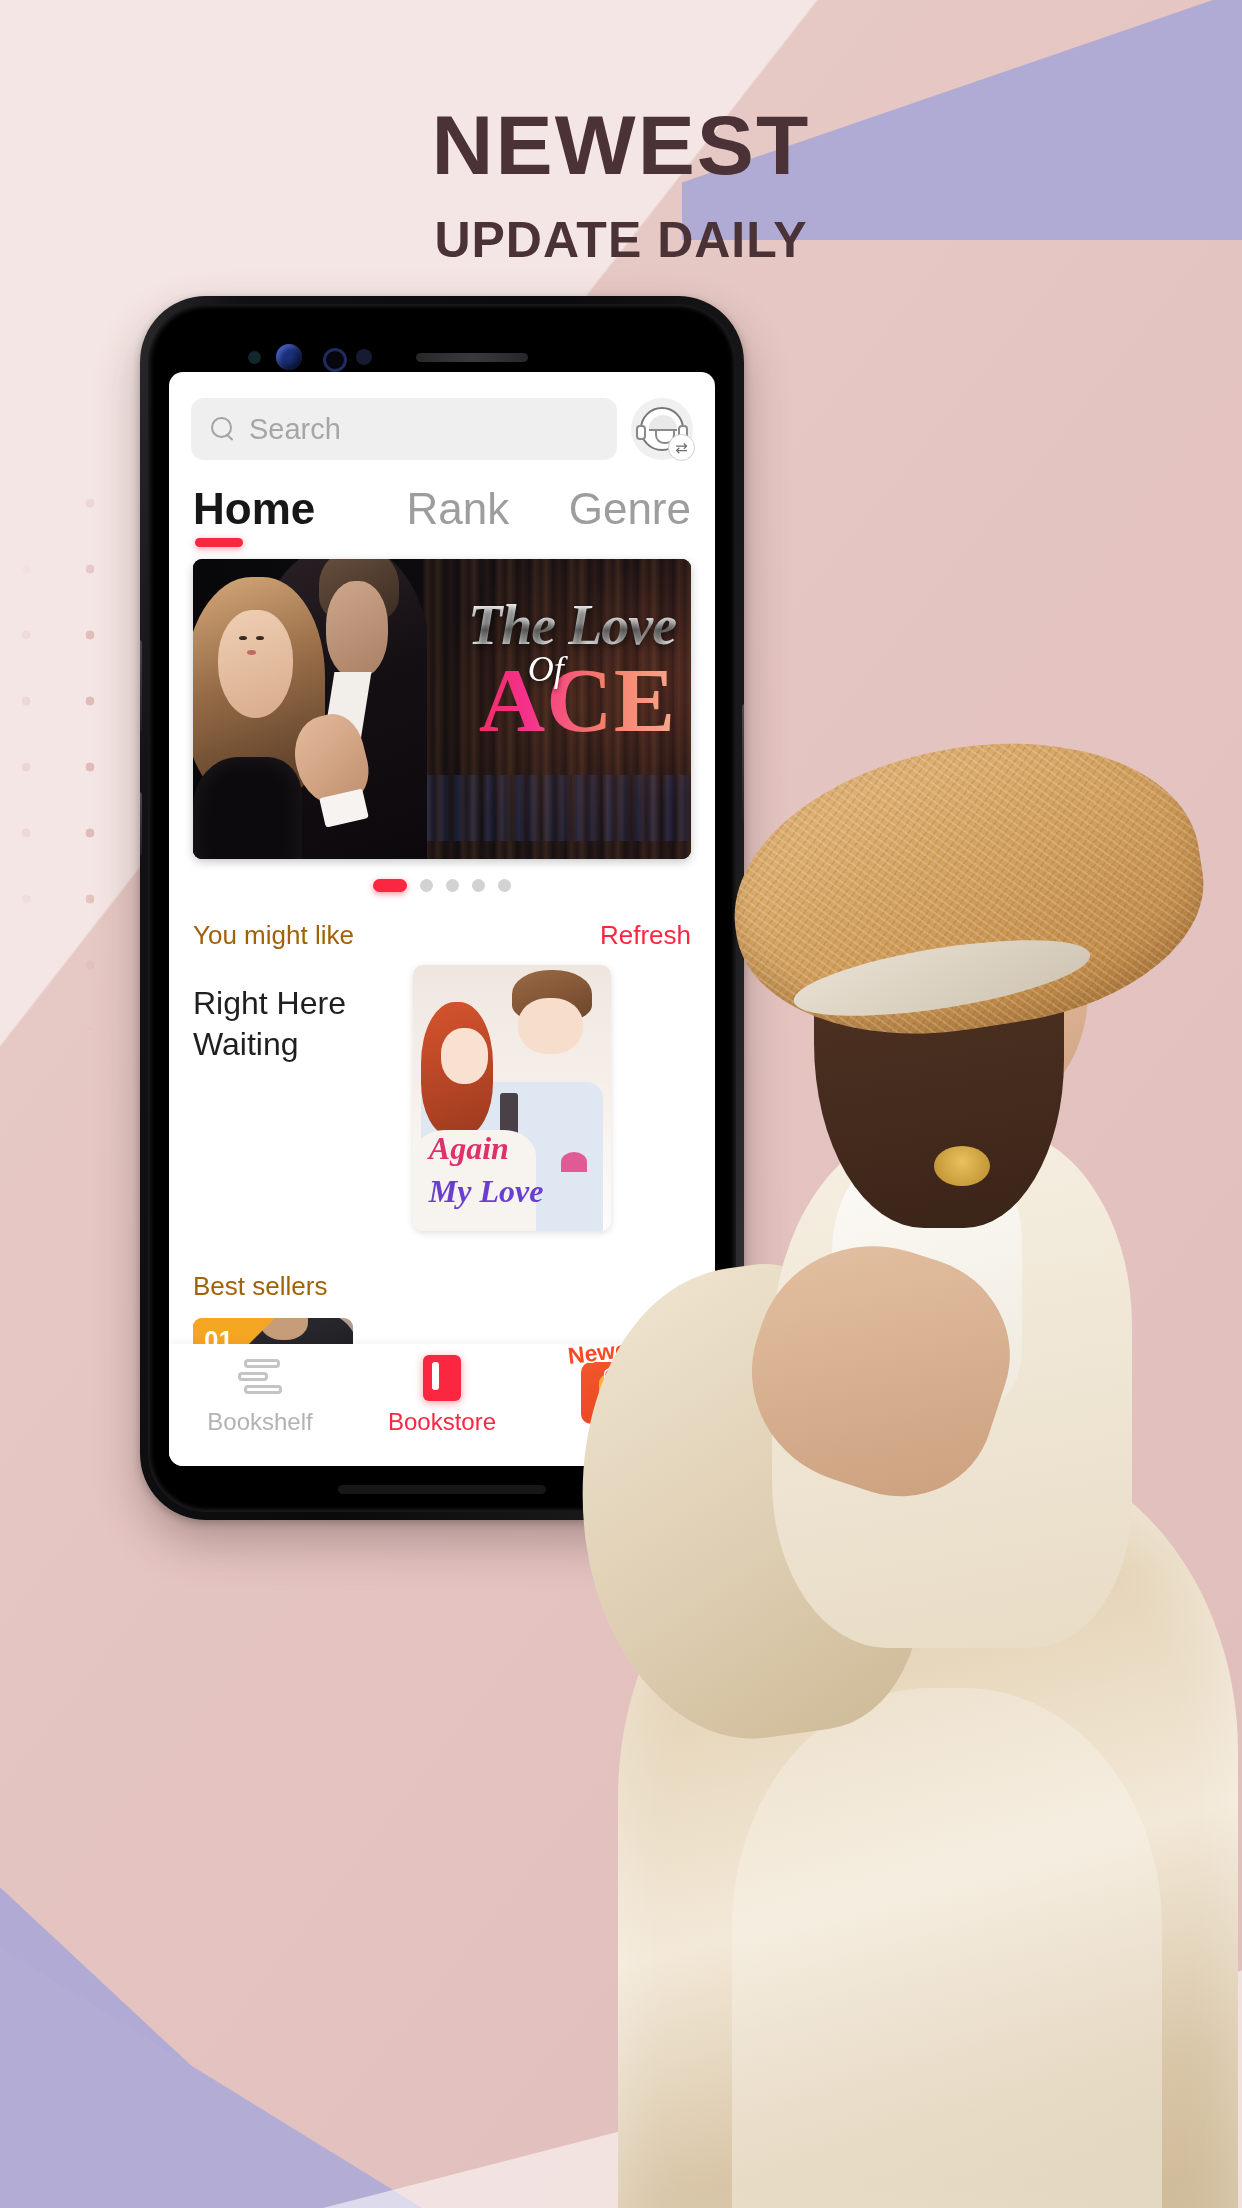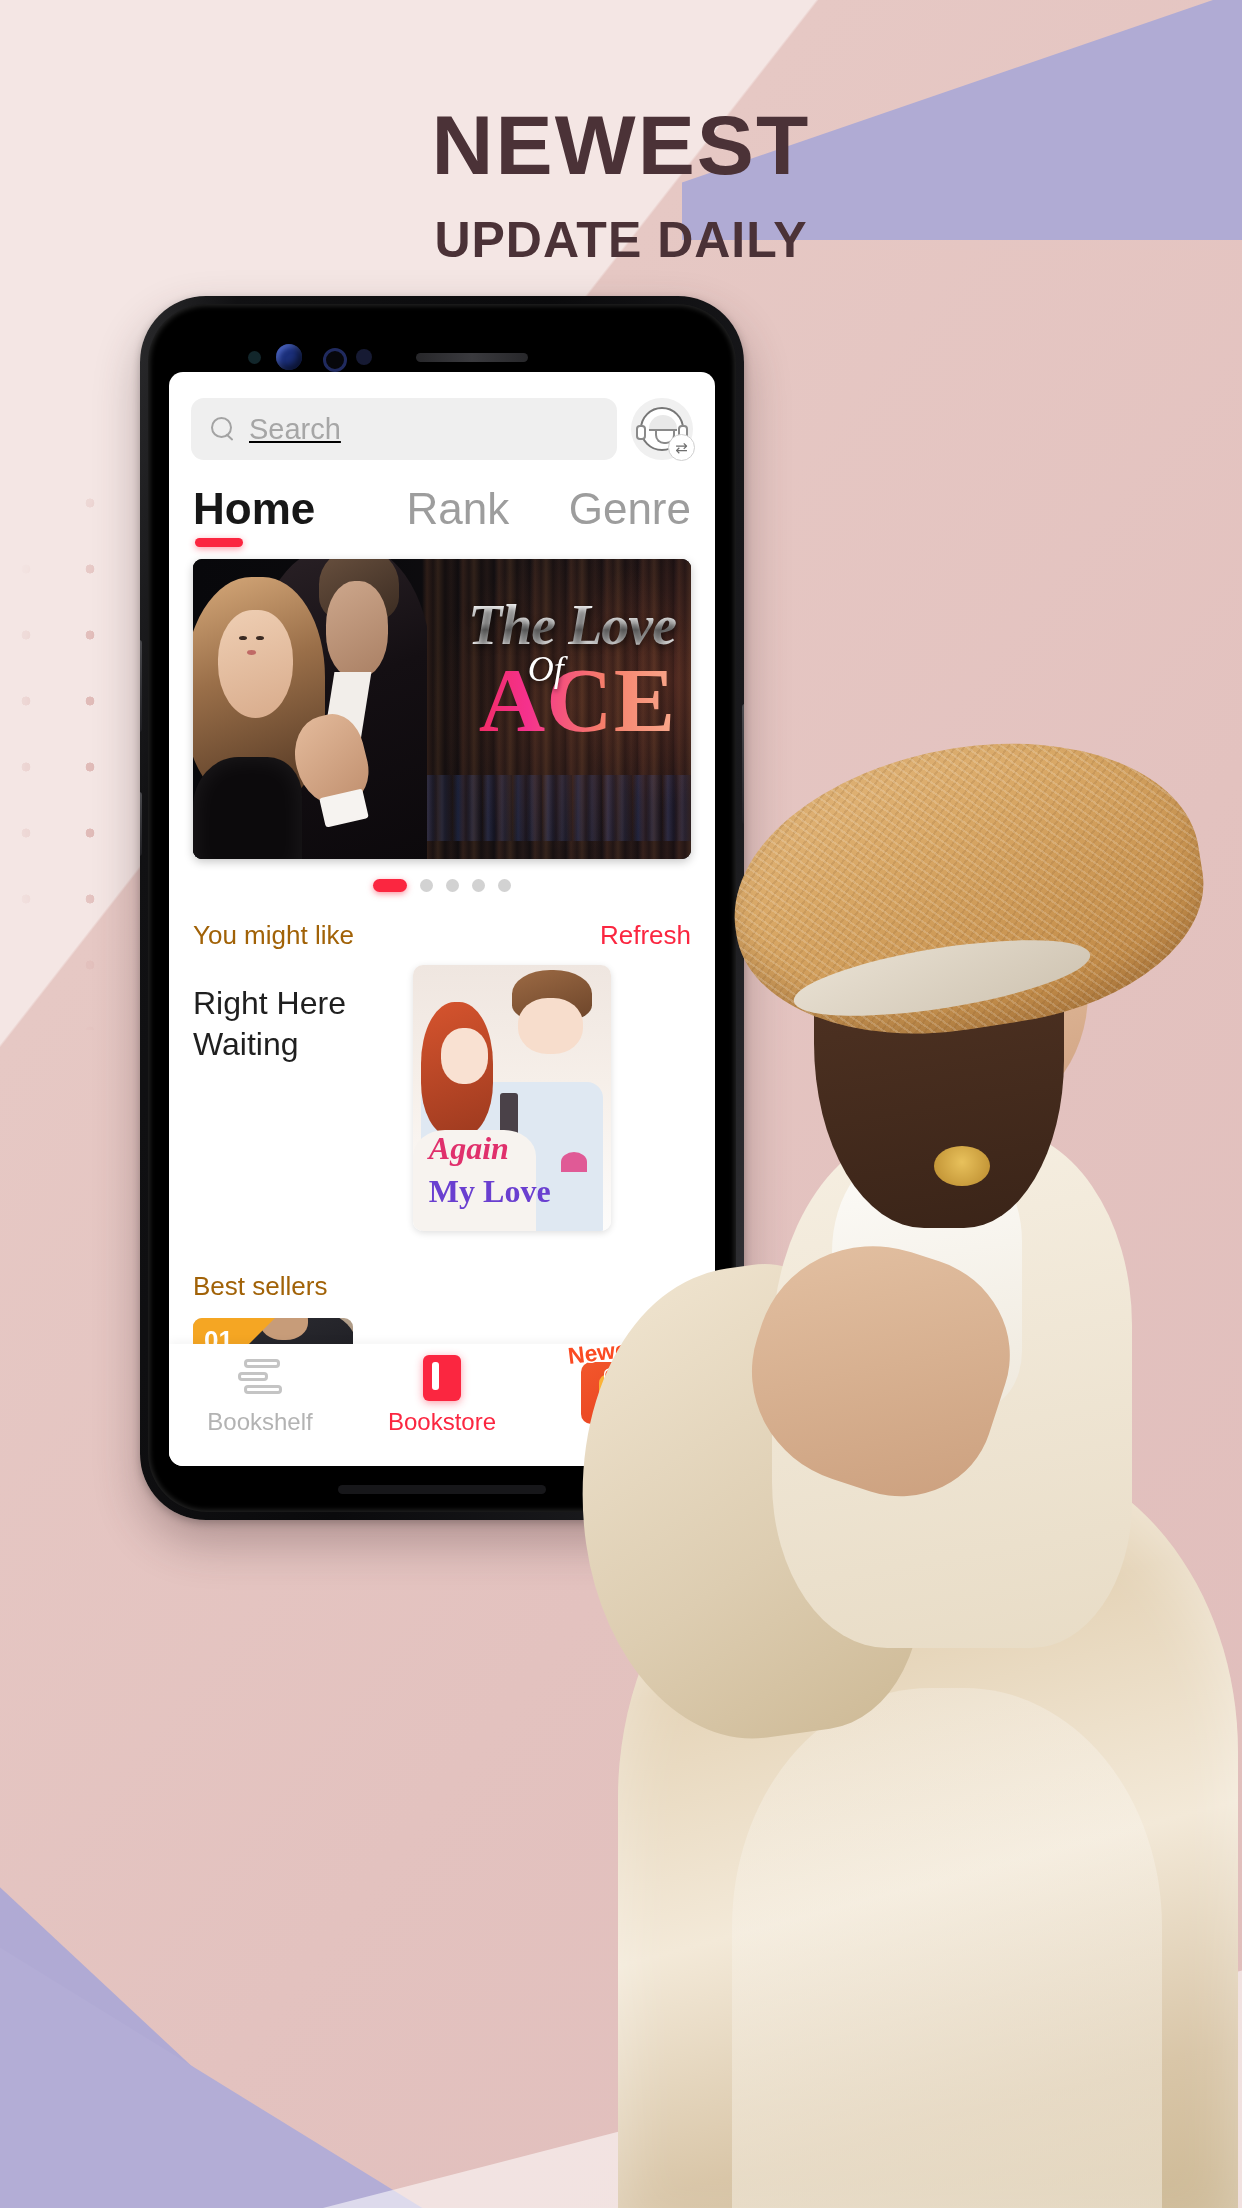--- a/index.html
+++ b/index.html
@@ -87,21 +87,21 @@
   .earpiece{position:absolute;left:268px;top:9px;width:112px;height:9px;border-radius:6px;
       background:linear-gradient(90deg,#27272a,#3a3a3e,#27272a);}
   .side-btn{position:absolute;width:6px;border-radius:4px;background:linear-gradient(180deg,#4a4a4e,#202024);}
   .sb1{left:-4px;top:344px;height:92px;}
   .sb2{left:-4px;top:496px;height:64px;}
   .sb3{right:-4px;top:408px;height:120px;}
   .home-bar{position:absolute;left:50%;transform:translateX(-50%);bottom:18px;width:208px;height:9px;
      border-radius:6px;background:#17171a;}
 
   
-  .searchrow{display:flex;align-items:center;gap:14px;padding:26px 22px 10px 22px;text-decoration:underline;}
+  .searchrow{display:flex;align-items:center;gap:14px;padding:26px 22px 10px 22px;}
   .searchbox{
     flex:1;height:62px;border-radius:13px;background:#efefef;display:flex;align-items:center;
     gap:14px;padding:0 20px;box-sizing:border-box;
   }
   .mag{width:24px;height:24px;position:relative;flex:none;}
   .mag i{position:absolute;left:0;top:0;width:17px;height:17px;border:2.4px solid #a3a3a3;border-radius:50%;}
   .mag b{position:absolute;left:15px;top:16px;width:9px;height:2.4px;background:#a3a3a3;
      border-radius:2px;transform:rotate(42deg);transform-origin:left center;}
   .search-ph{color:#a6a6a6;font-size:29px;}
   .avatar-btn{
@@ -223,21 +223,21 @@
   .cv2 .boybody{position:absolute;left:4%;top:44%;width:92%;height:58%;background:#dfe8f2;border-radius:16px 16px 0 0;}
   .cv2 .tie{position:absolute;left:44%;top:48%;width:9%;height:30%;background:#4a4148;border-radius:3px;}
   .cv2 .girl{position:absolute;left:2%;top:14%;width:46%;height:70%;}
   .cv2 .girlhair{position:absolute;left:4%;top:0;width:80%;height:72%;border-radius:46% 46% 40% 40%;
      background:linear-gradient(160deg,#d6542e,#9d3a1f);}
   .cv2 .girlface{position:absolute;left:26%;top:14%;width:52%;height:30%;border-radius:46%;background:#f9e1d2;}
   .cv2 .dress{position:absolute;left:0;bottom:0;width:62%;height:38%;background:#f7f3ef;border-radius:26% 26% 0 0;}
   .cv2 .ta{position:absolute;left:8%;bottom:24%;font-size:32px;color:#e0306c;font-weight:bold;
      font-family:"Liberation Serif",serif;font-style:italic;}
   .cv2 .tb{position:absolute;left:8%;bottom:8%;font-size:32px;color:#6a3fd0;font-weight:bold;
-     font-family:"Liberation Serif",serif;}
+     font-family:"Liberation Serif",serif;font-style:italic;}
   .cv2 .fan{position:absolute;right:12%;bottom:22%;width:26px;height:20px;border-radius:50% 50% 0 0;
      background:#e05a96;}
   .card-title{font-size:32px;color:#1f1f1f;line-height:1.28;margin-top:18px;}
 
   .sec2{padding:40px 24px 0 24px;}
   .bestrow{display:flex;gap:24px;padding:16px 24px 0 24px;align-items:flex-start;}
   .bs-cover{width:160px;height:108px;border-radius:9px;position:relative;overflow:hidden;flex:none;
      background:linear-gradient(160deg,#cfbba5,#7e6a58);}
   .bs-man{position:absolute;right:-4%;top:-6%;width:74%;height:115%;
      background:linear-gradient(160deg,#2c2c32,#131318);border-radius:40% 34% 0 0;}

